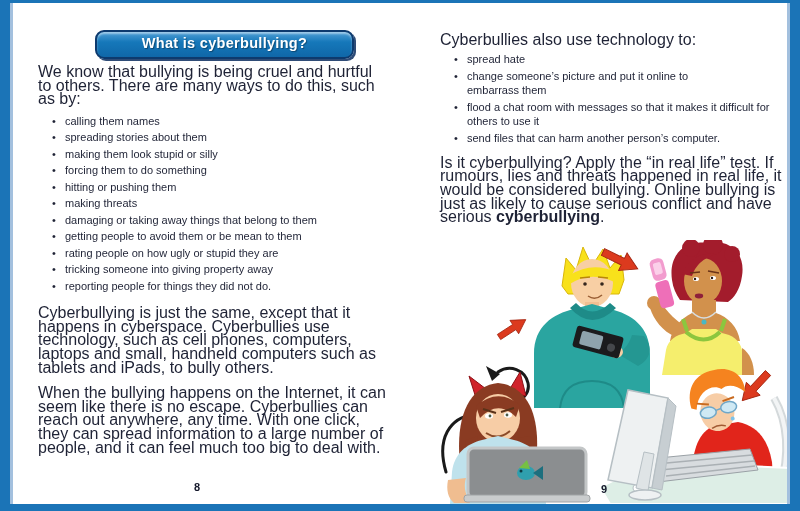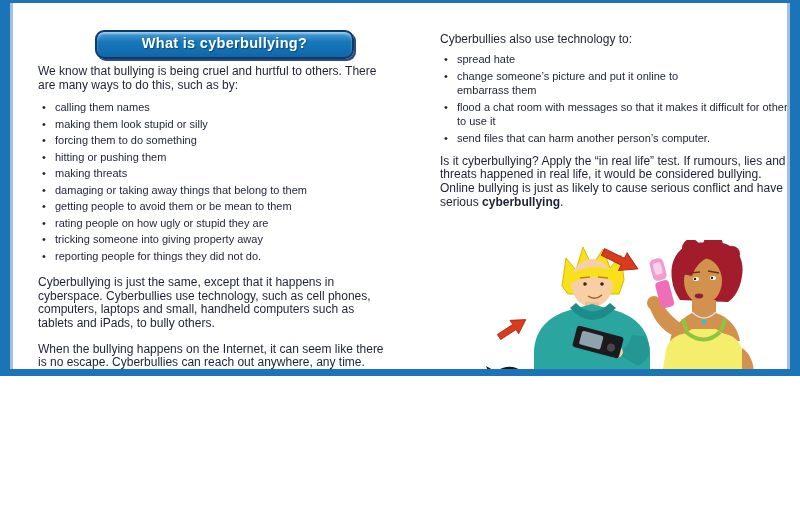--- a/index.html
+++ b/index.html
@@ -1,42 +1,42 @@
 <!DOCTYPE html>
 <html><head>
 <meta charset="utf-8">
 <style>
   html,body{margin:0;padding:0;background:#ffffff;}
-  .frame{position:relative;width:800px;height:376px;background:#ffffff;overflow:hidden;
+  .frame{position:relative;width:800px;height:511px;background:#ffffff;overflow:hidden;
          font-family:"Liberation Sans",sans-serif;color:#1e2235;}
   
   .b-left{position:absolute;left:0;top:0;bottom:0;width:10px;background:#1b74b7;z-index:9;}
   .b-left-accent{position:absolute;left:10px;top:0;bottom:0;width:3px;background:#a3c0de;z-index:9;}
   .b-right{position:absolute;right:0;top:0;bottom:0;width:10px;background:#1b74b7;z-index:9;}
   .b-right-accent{position:absolute;right:10px;top:0;bottom:0;width:3px;background:#a3c0de;z-index:9;}
   .b-top{position:absolute;left:0;right:0;top:0;height:3px;background:#1b74b7;z-index:10;}
   .b-bottom{position:absolute;left:0;right:0;bottom:0;height:7px;background:#1b74b7;z-index:10;}
 
   .page-left{position:absolute;left:38px;top:30px;width:354px;}
   .page-right{position:absolute;left:440px;top:33px;width:357px;}
 
   .banner{margin-left:57px;width:255px;height:20px;padding:3px 0 2px 0;text-align:center;
           background:linear-gradient(180deg,#4f9fd6 0%,#1678ba 40%,#0f67a8 100%);
           border:2px solid #0d3a6e;border-radius:9px;
           box-shadow:2px 2px 0 rgba(10,45,95,.85), inset 0 2px 2px rgba(255,255,255,.45);
           color:#ffffff;font-weight:bold;font-size:14.5px;letter-spacing:.3px;
           text-shadow:1px 1px 1px rgba(0,0,0,.35);}
 
-  p{margin:0;font-size:12px;line-height:13.6px;white-space:pre-line;}
+  p{margin:0;font-size:16px;line-height:13.6px;white-space:pre-line;}
   .page-left .intro{margin-top:6px;width:346px;}
   .page-right .intro{margin-top:0;}
   .body-para{margin-top:12px;width:348px;}
   .closing{margin-top:9px;width:357px;}
 
-  ul{margin:0;padding:0;list-style:none;font-size:11px;}
+  ul{margin:10px;padding:0;list-style:none;font-size:11px;}
   li{position:relative;padding-left:17px;white-space:pre-line;}
   li::before{content:"•";position:absolute;left:4px;top:0;}
   .left-list{margin-top:7px;}
   .left-list li{line-height:16.5px;}
   .right-list{margin-top:6px;}
   .right-list li{line-height:13.8px;margin-bottom:3.5px;}
 
   .pagenum{position:absolute;font-size:11px;font-weight:bold;color:#14182b;z-index:3;}
   .pagenum.p8{left:194px;top:481px;}
   .pagenum.p9{left:601px;top:483px;}
@@ -49,20 +49,21 @@
 
 <div class="frame">
 
   <div class="page-left">
     <div class="banner">
       <span>What is cyberbullying?</span>
     </div>
     <p class="intro">We know that bullying is being cruel and hurtful to others. There are many ways to do this, such as by:</p>
     <ul class="left-list">
         <li>calling them names</li>
+        <li>spreading stories about them</li>
         <li>making them look stupid or silly</li>
         <li>forcing them to do something</li>
         <li>hitting or pushing them</li>
         <li>making threats</li>
         <li>damaging or taking away things that belong to them</li>
         <li>getting people to avoid them or be mean to them</li>
         <li>rating people on how ugly or stupid they are</li>
         <li>tricking someone into giving property away</li>
         <li>reporting people for things they did not do.</li>
       </ul>

